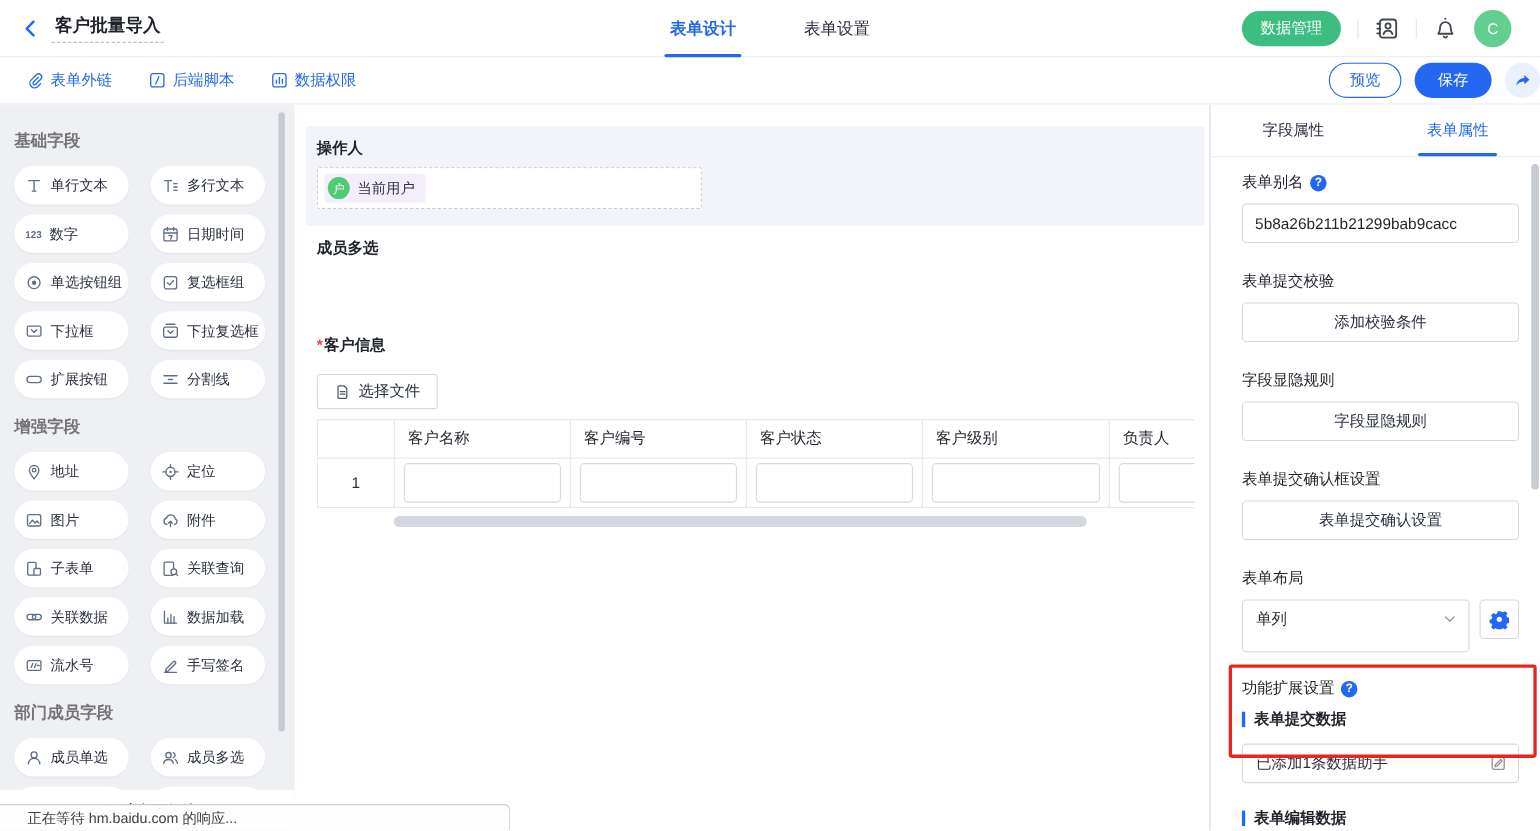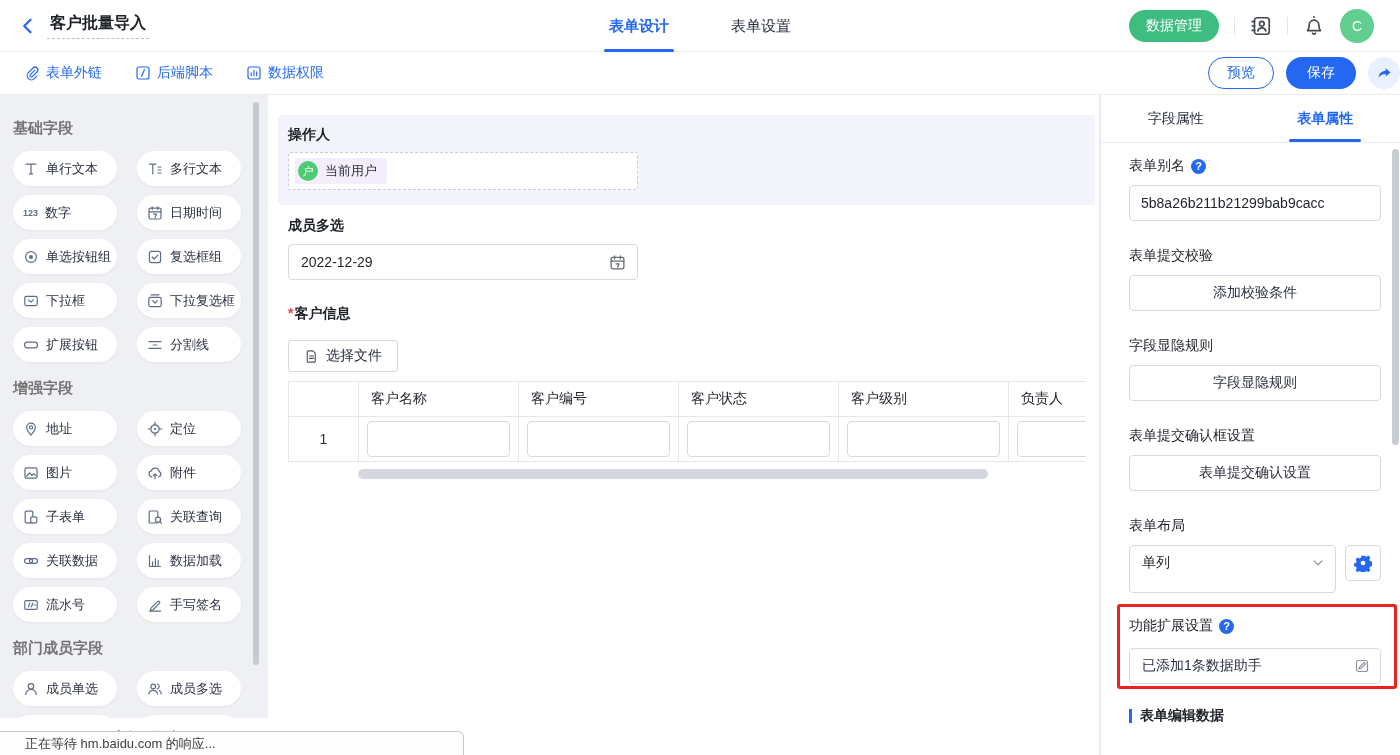--- a/index.html
+++ b/index.html
@@ -83,21 +83,21 @@
   .subtable td{height:45px;padding:0 8px}
   .subtable td.idx{text-align:center;color:#2b3040;padding:0}
   .cell-input{height:36px;border:1px solid #d5d9e0;border-radius:4px;background:#fff;cursor:text}
   .h-scrollbar{margin:7px 0 0 70px;width:630px;height:10px;background:#d4d7de;border-radius:5px;cursor:pointer}
 
   
   .panel{position:absolute;top:95px;left:1100px;right:0;bottom:0;background:#fff;border-left:1px solid #e8eaee}
   .p-tabs{height:48px;display:flex;border-bottom:1px solid #ebedf0}
   .p-tab{flex:1;display:flex;align-items:center;justify-content:center;font-size:14px;color:#2b3040;
          position:relative;cursor:pointer}
-  .p-tab.active{color:#2468f2;font-weight:700}
+  .p-tab.active{color:#2468f2;font-weight:400}
   .p-tab.active::after{content:"";position:absolute;bottom:0;left:50%;transform:translateX(-50%);
          width:72px;height:3px;background:#2468f2;border-radius:2px}
   .p-body{padding:0 19px 0 28px}
   .p-label{font-size:14px;font-weight:400;display:flex;align-items:center;gap:6px;margin:14px 0 10px;color:#1f2329}
   .q-icon{width:15px;height:15px;border-radius:50%;background:#2468f2;color:#fff;display:inline-flex;
           align-items:center;justify-content:center;font-size:11px;font-weight:700;cursor:pointer}
   .q-icon::after{content:"?"}
   .p-input{height:36px;border:1px solid #d5d9e0;border-radius:4px;background:#fff;display:flex;
            align-items:center;padding:0 11px;font-size:14px;color:#1f2329;cursor:text}
   .p-btn{height:36px;border:1px solid #d5d9e0;border-radius:4px;background:#fff;display:flex;align-items:center;
@@ -438,30 +438,20 @@
     <div class="dashed-input">
       <span class="user-tag">
         <span class="tag-avatar">户</span>
         <span>当前用户</span>
       </span>
     </div>
   </div>
 
   <div class="f-date">
     <span class="f-label">成员多选</span>
-    <div class="text-input">
-      <span>2022-12-29</span>
-      <span class="cal-icon">
-          <svg viewBox="0 0 16 16" fill="none" stroke="currentColor" stroke-width="1.2" stroke-linecap="round" stroke-linejoin="round">
-            <rect x="2" y="3.2" width="12" height="10.8" rx="1.5"></rect>
-            <path d="M5.2 1.8v2.8M10.8 1.8v2.8M2 6.8h12"></path>
-            <path d="M6.6 9.2h2.8L8.1 12.4"></path>
-          </svg>
-        </span>
-    </div>
   </div>
 
   <div class="f-customer">
     <span class="f-label"><span class="req">*</span><span>客户信息</span></span>
     <button class="file-btn">
       <span class="i">
           <svg viewBox="0 0 16 16" fill="none" stroke="currentColor" stroke-width="1.2" stroke-linecap="round" stroke-linejoin="round">
             <path d="M4.5 2h5L12 4.5V13a1 1 0 0 1-1 1H4.5a1 1 0 0 1-1-1V3a1 1 0 0 1 1-1z"></path>
             <path d="M5.8 7.5h4.4M5.8 10h4.4"></path>
           </svg>
@@ -557,20 +547,24 @@
             </svg>
           </span>
       </div>
     </div>
 
     <div class="p-label" style="margin-top:24px">
       <span>功能扩展设置</span>
       <span class="q-icon"></span>
     </div>
 
+    <div class="bar-label" style="margin-top:9px">
+      <span class="blue-bar"></span>
+      <span>表单提交数据</span>
+    </div>
     <div class="assist-box" style="margin-top:13px">
       <span>已添加1条数据助手</span>
       <span class="i">
           <svg viewBox="0 0 16 16" fill="none" stroke="currentColor" stroke-width="1.2" stroke-linecap="round" stroke-linejoin="round">
             <rect x="2.5" y="2.5" width="11" height="11" rx="2"></rect>
             <path d="m10.3 4.4 1.3 1.3-4.8 4.8-1.8.5.5-1.8z"></path>
           </svg>
         </span>
     </div>
 

